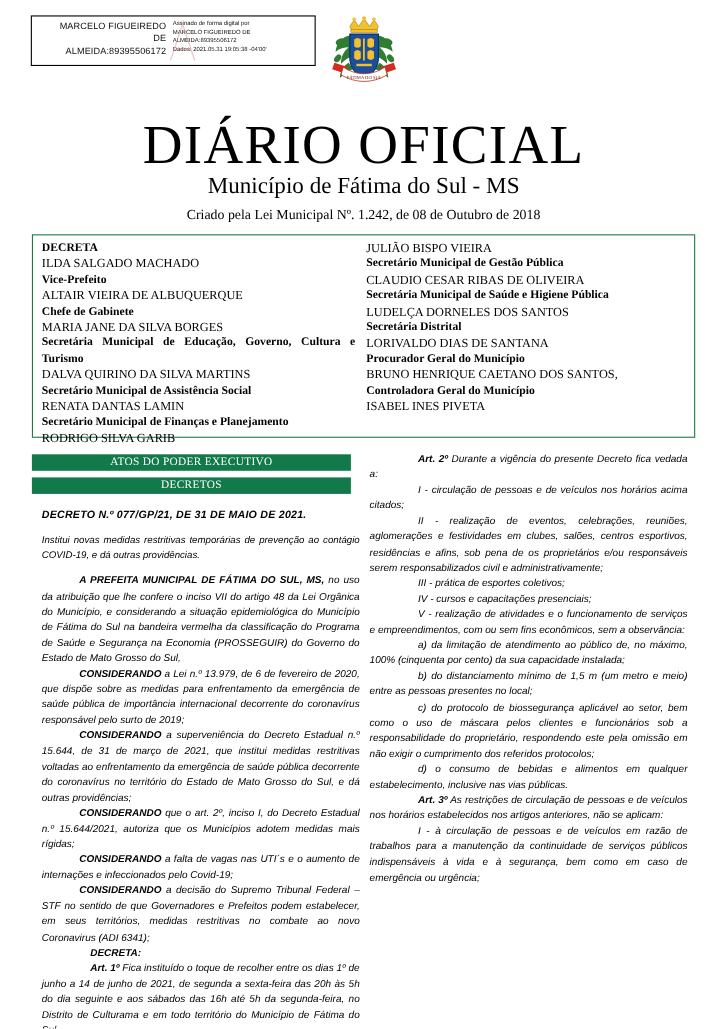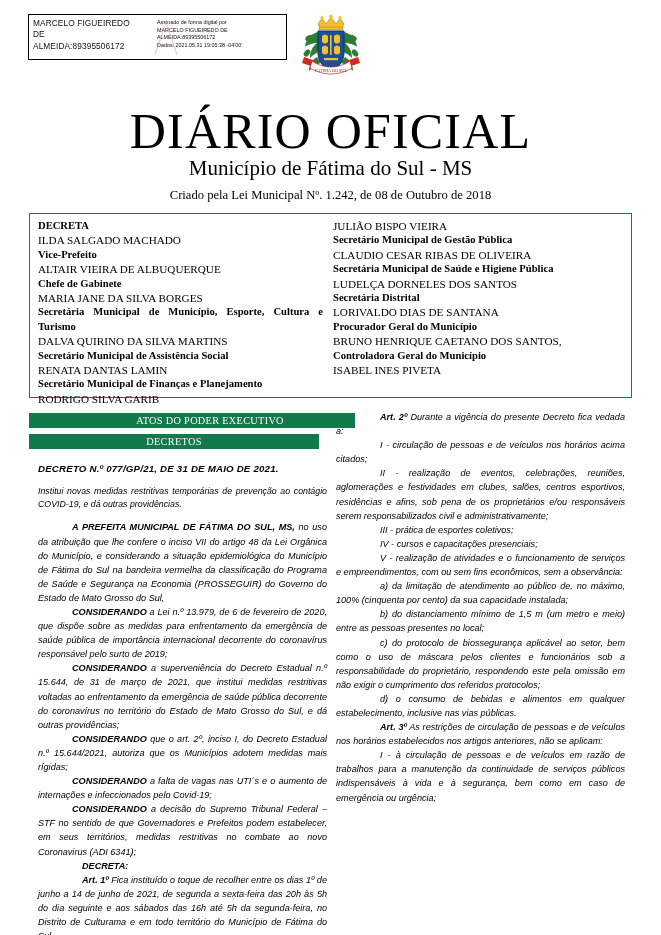--- a/index.html
+++ b/index.html
@@ -15,21 +15,21 @@
 
   
   .sigbox{
     position:absolute;left:28px;top:14px;width:257px;height:44px;
     border:1px solid #000;background:#fff;
     display:flex;align-items:stretch;
   }
   .sig-left{
     width:118px;padding:3px 2px 0 4px;
     font-family:"Liberation Sans",sans-serif;
-    font-size:8.3px;line-height:11.4px;letter-spacing:.1px;color:#111;
+    font-size:8.3px;line-height:11.4px;letter-spacing:.1px;color:#111;text-align:right;
   }
   .sig-right{
     flex:1;padding:4px 2px 0 4px;
     font-family:"Liberation Sans",sans-serif;
     font-size:5.4px;line-height:7.6px;color:#111;
     position:relative;
   }
   .sig-glyph{
     position:absolute;left:-4px;top:4px;width:34px;height:38px;
     opacity:.45;pointer-events:none;
@@ -82,21 +82,21 @@
     font-size:11.2px;line-height:14.4px;
   }
 
   
   .banner{
     position:absolute;left:29px;width:290px;height:15px;
     background:#11794a;color:#fff;text-align:center;
     font-family:"Liberation Serif",serif;font-size:10.3px;line-height:15px;
     letter-spacing:.3px;
   }
-  .banner.b1{top:413px;padding-left:36px;}
+  .banner.b1{top:413px;}
   .banner.b2{top:434px;}
 
   
   .bodycol{
     position:absolute;width:289px;
     font-family:"Liberation Sans",sans-serif;
     font-size:9.1px;line-height:14.1px;
     text-align:justify;color:#000;
   }
   .bodycol.left{left:38px;top:462px;}
@@ -188,21 +188,21 @@
 
 
   <div class="officials">
     <div class="col-left">
       <div class="role">DECRETA</div>
       <div class="person">ILDA SALGADO MACHADO</div>
       <div class="role">Vice-Prefeito</div>
       <div class="person">ALTAIR VIEIRA DE ALBUQUERQUE</div>
       <div class="role">Chefe de Gabinete</div>
       <div class="person">MARIA JANE DA SILVA BORGES</div>
-      <div class="role justify">Secretária Municipal de Município, Esporte, Cultura e Turismo</div>
+      <div class="role justify">Secretária Municipal de Educação, Governo, Cultura e Turismo</div>
       <div class="person">DALVA QUIRINO DA SILVA MARTINS</div>
       <div class="role">Secretário Municipal de Assistência Social</div>
       <div class="person">RENATA DANTAS LAMIN</div>
       <div class="role">Secretário Municipal de Finanças e Planejamento</div>
       <div class="person">RODRIGO SILVA GARIB</div>
     </div>
     <div class="col-right">
       <div class="person">JULIÃO BISPO VIEIRA</div>
       <div class="role">Secretário Municipal de Gestão Pública</div>
       <div class="person">CLAUDIO CESAR RIBAS DE OLIVEIRA</div>

